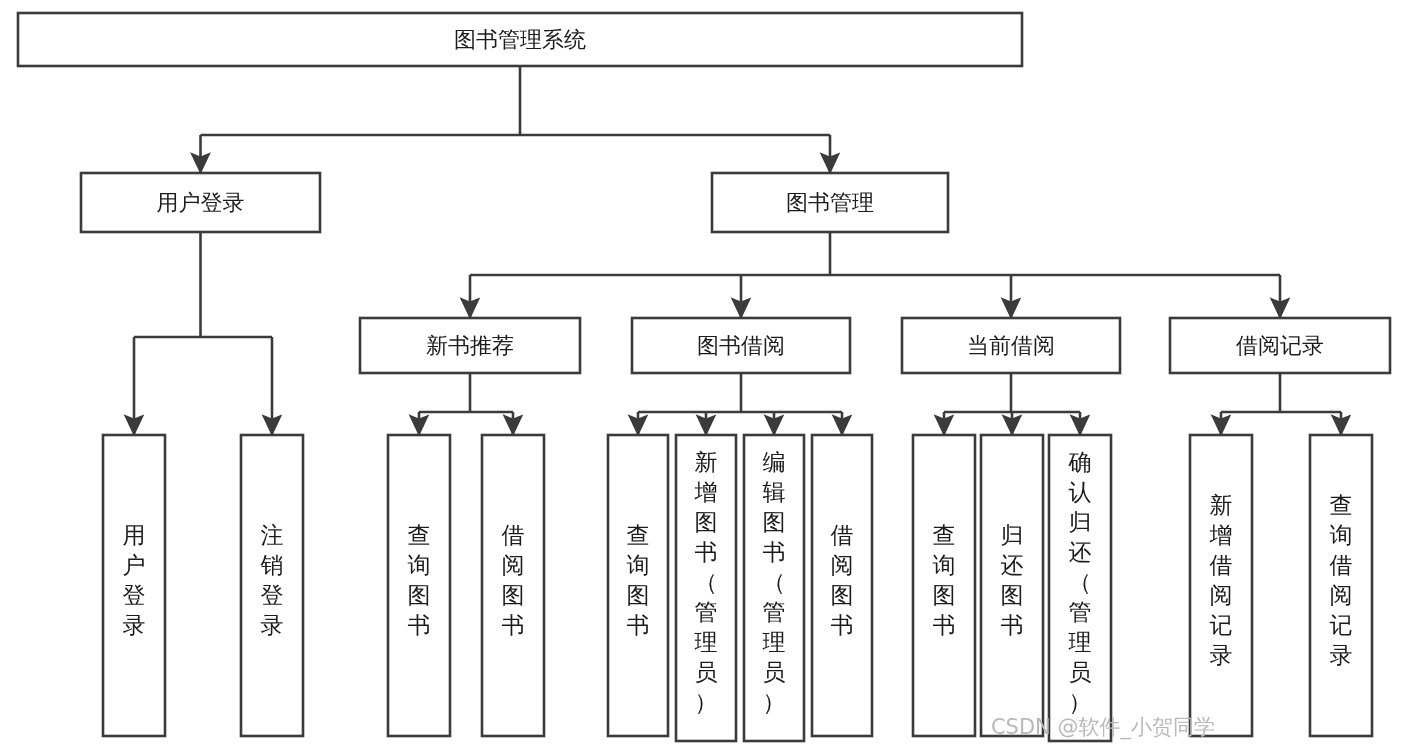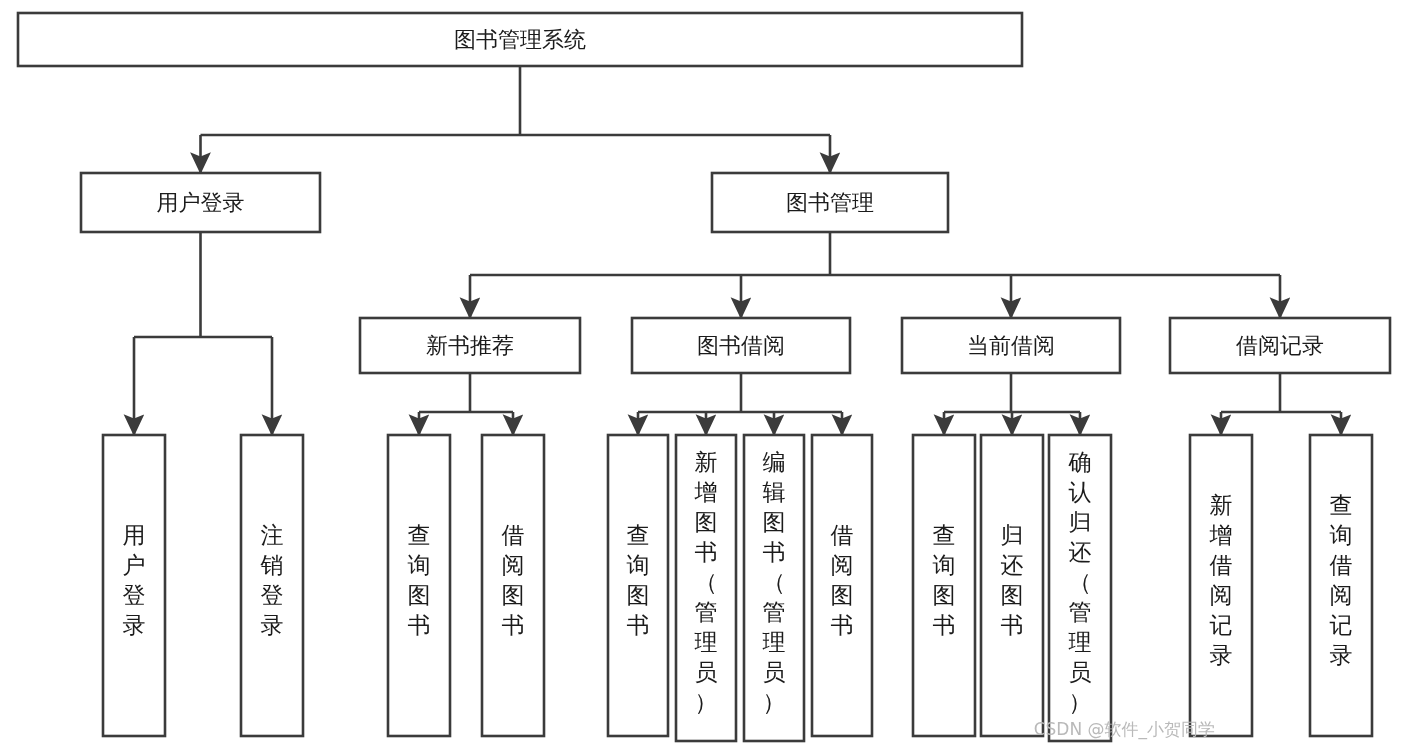--- a/index.html
+++ b/index.html
@@ -42,21 +42,21 @@
   .connector {
     stroke: #3b3b3b;
     stroke-width: 2.6;
     fill: none;
   }
   .watermark {
     position: absolute;
     right: 10px;
     bottom: 6px;
     font-family: "DejaVu Sans", "Liberation Sans", sans-serif;
-    font-size: 17px;
+    font-size: 21px;
     color: #b9b9b9;
     white-space: nowrap;
     user-select: none;
   }
 </style>
 </head>
 <body>
 
 <div id="diagram-root">
 

